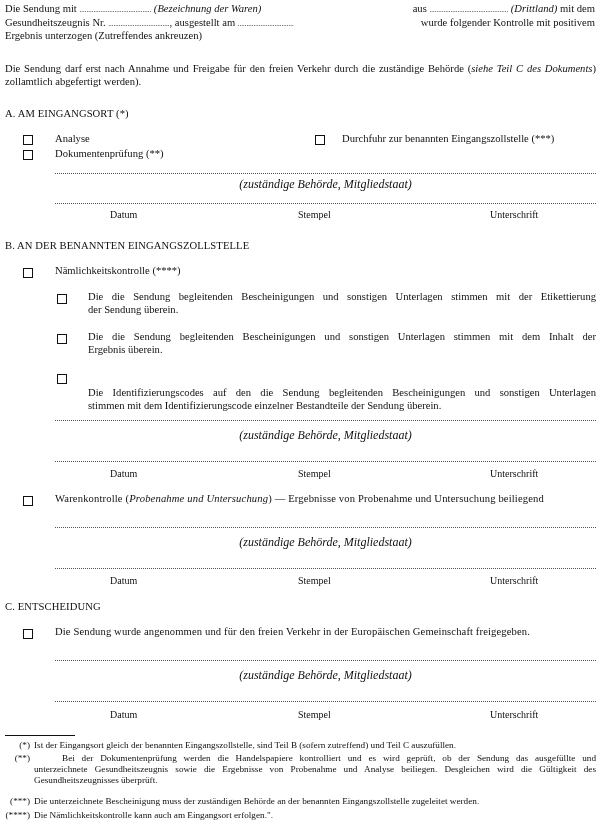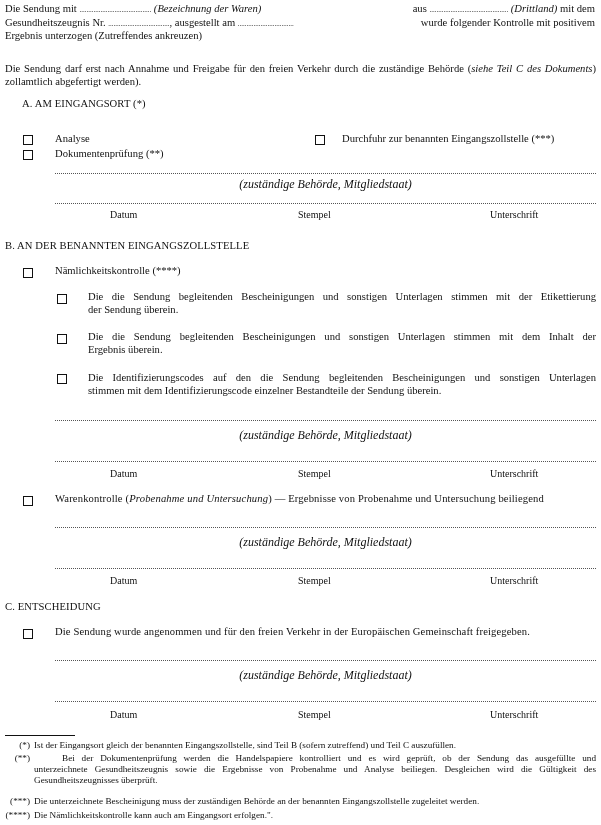--- a/index.html
+++ b/index.html
@@ -38,21 +38,21 @@
     <span> wurde folgender Kontrolle mit positivem</span>
   </div>
   <div>Ergebnis unterzogen (Zutreffendes ankreuzen)</div>
 </div>
 
 <div class="abs just" style="left:5px; top:63px; width:591px;">
   <span>Die Sendung darf erst nach Annahme und Freigabe für den freien Verkehr durch die zuständige Behörde (</span><span class="it">siehe Teil C des</span>
   <span class="it">Dokuments</span><span>) zollamtlich abgefertigt werden).</span>
 </div>
 
-<div class="heading" style="left:5px; top:98px;margin-left:17px;">A.  AM EINGANGSORT (*)</div>
+<div class="heading" style="left:5px; top:108px;">A.  AM EINGANGSORT (*)</div>
 
 <div class="cb" style="left:23px; top:135px;"></div>
 <div class="abs" style="left:55px; top:133px;">Analyse</div>
 
 <div class="cb" style="left:315px; top:135px;"></div>
 <div class="abs" style="left:342px; top:133px;">Durchfuhr zur benannten Eingangszollstelle (***)</div>
 
 <div class="cb" style="left:23px; top:150px;"></div>
 <div class="abs" style="left:55px; top:148px;">Dokumentenprüfung (**)</div>
 
@@ -74,21 +74,21 @@
   <div>der Sendung überein.</div>
 </div>
 
 <div class="cb" style="left:57px; top:334px;"></div>
 <div class="abs" style="left:88px; top:331px; width:508px;">
   <div style="text-align:justify; text-align-last:justify;">Die die Sendung begleitenden Bescheinigungen und sonstigen Unterlagen stimmen mit dem Inhalt der</div>
   <div>Ergebnis überein.</div>
 </div>
 
 <div class="cb" style="left:57px; top:374px;"></div>
-<div class="abs" style="left:88px; top:372px; width:508px;">
+<div class="abs" style="left:88px; top:387px; width:508px;">
   <div style="text-align:justify; text-align-last:justify;">Die Identifizierungscodes auf den die Sendung begleitenden Bescheinigungen und sonstigen Unterlagen</div>
   <div>stimmen mit dem Identifizierungscode einzelner Bestandteile der Sendung überein.</div>
 </div>
 
 <div class="dots" style="left:55px; width:541px; top:420px;"></div>
 <div class="caption" style="left:55px; width:541px; top:429px;">(zuständige Behörde, Mitgliedstaat)</div>
 <div class="dots" style="left:55px; width:541px; top:461px;"></div>
 <div class="sig" style="left:110px; top:468px;">Datum</div>
 <div class="sig" style="left:298px; top:468px;">Stempel</div>
 <div class="sig" style="left:490px; top:468px;">Unterschrift</div>

